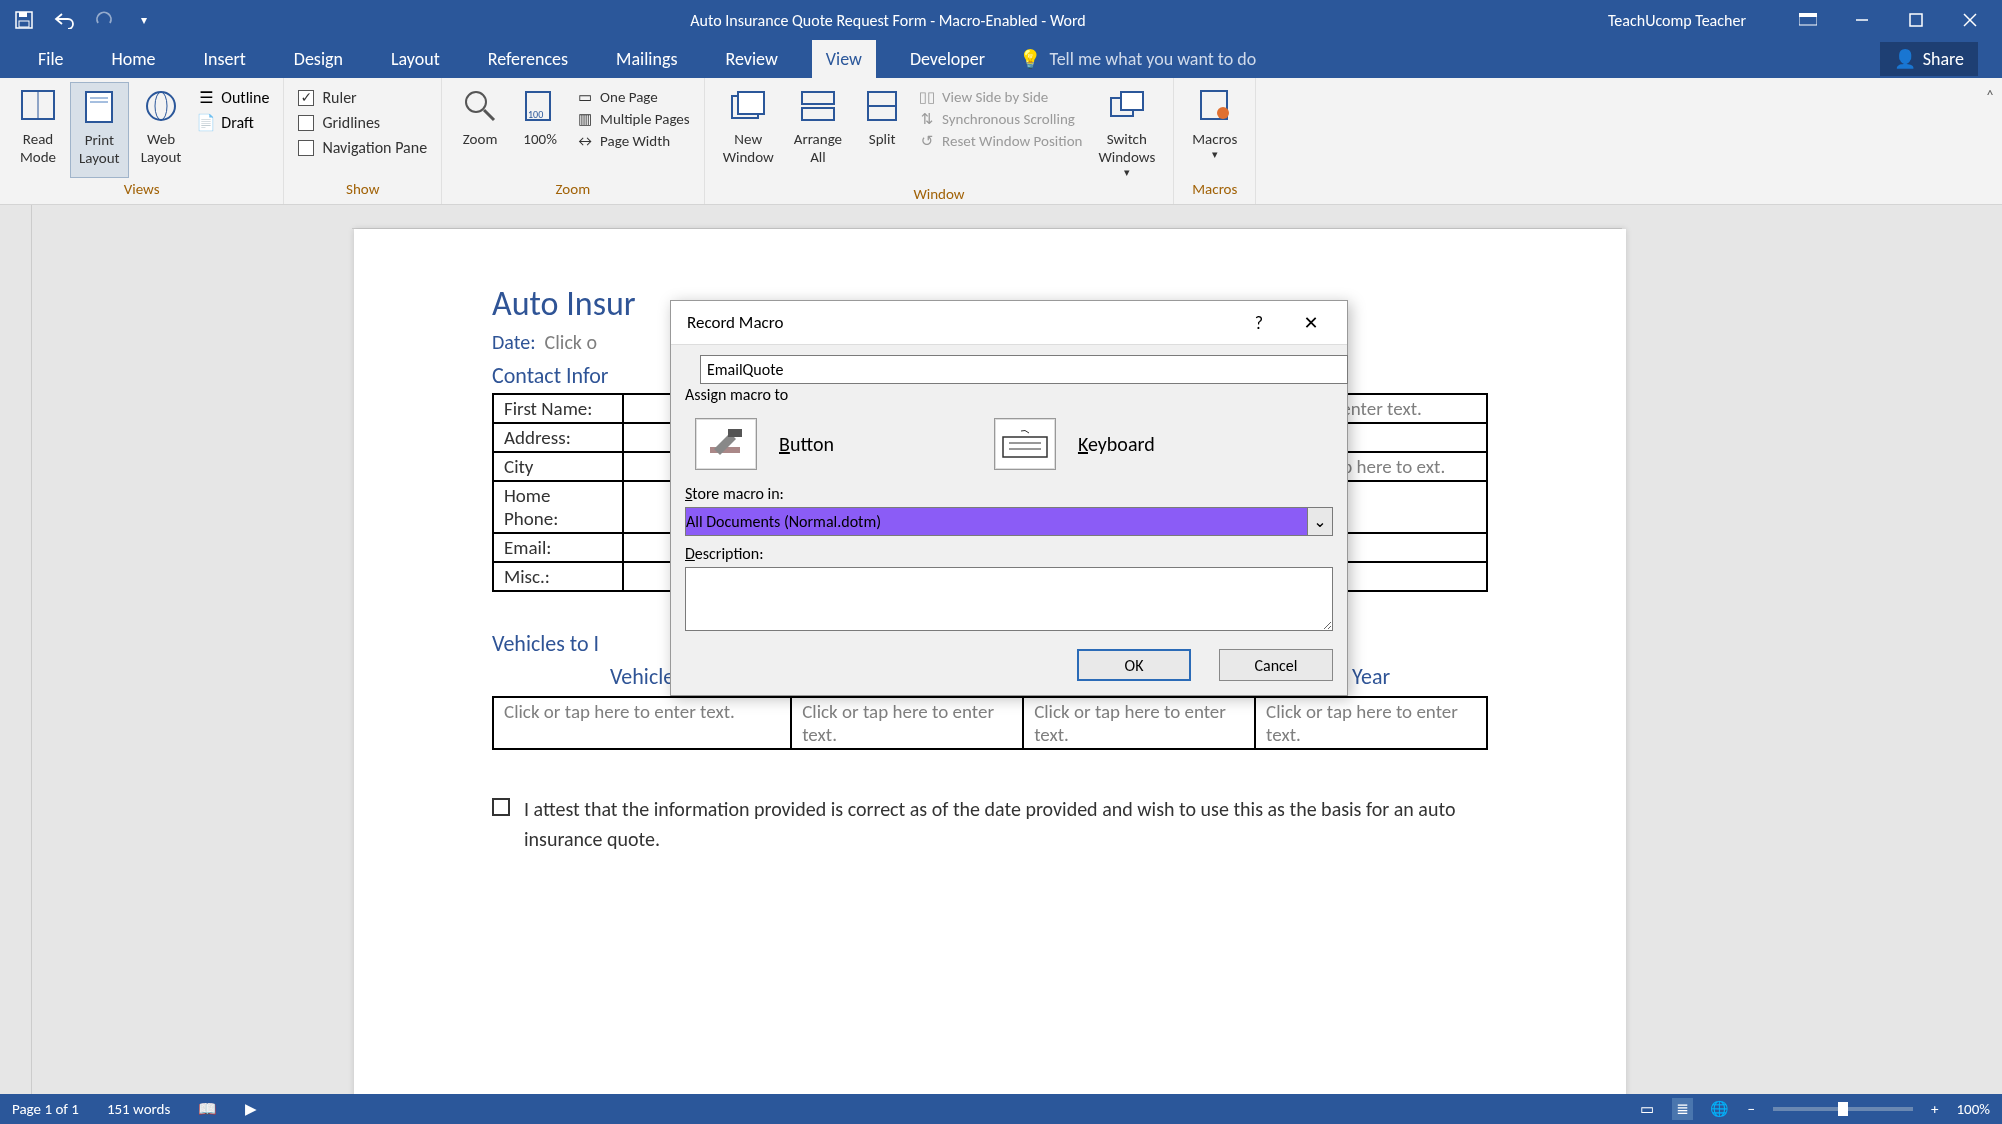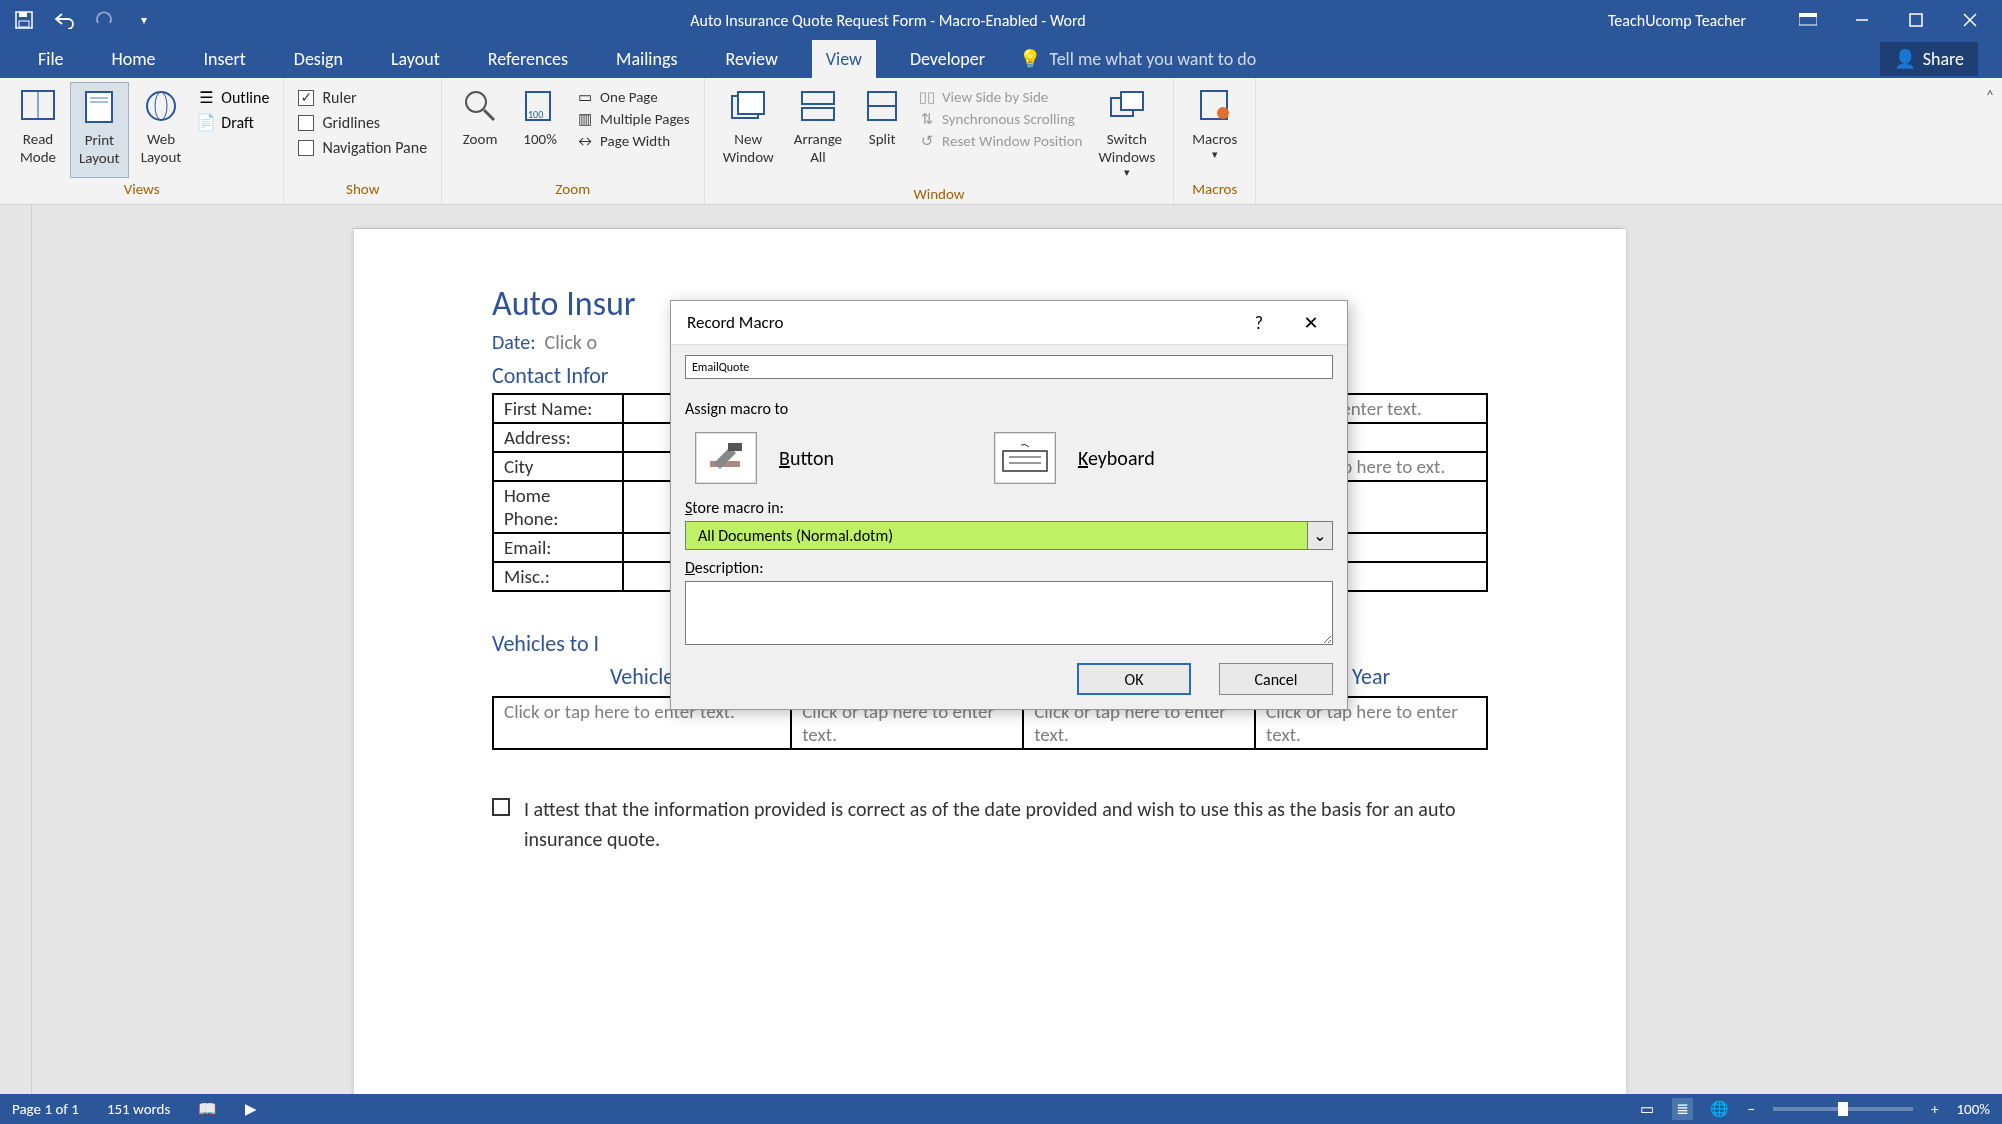--- a/index.html
+++ b/index.html
@@ -53,28 +53,28 @@
 .tbl .placeholder{color:#7f7f7f;}
 .tbl-head td{color:#2f5496; text-align:center; border:none; padding:2px 0 6px 0; font-size:22px;}
 .attest { margin-top:44px; font-size:20px; display:flex; gap:14px; line-height:1.5;}
 .attest .box{width:18px;height:18px;border:2px solid #333; margin-top:4px; flex-shrink:0;}
 .dialog { position:absolute; top:300px; left:670px; width:678px; background:#f0f0f0; border:1px solid #999; box-shadow:3px 3px 14px rgba(0,0,0,0.25); font-size:16px;}
 .dlg-title { background:#fff; height:44px; display:flex; align-items:center; padding:0 16px; border-bottom:1px solid #ddd; font-size:17px;gap:12px;}
 .dlg-title .spacer{flex:1;}
 .dlg-title .help,.dlg-title .close{width:40px;text-align:center;font-size:18px;cursor:pointer;}
 .dlg-body { padding:10px 14px 14px 14px;}
 .dlg-label { font-size:16px; margin:4px 0;}
-.dlg-input { width:100%; border:1px solid #7a7a7a; background:#fff; padding:4px 6px; font-size:12px; font-family:inherit;}
+.dlg-input { width:100%; border:1px solid #7a7a7a; background:#fff; padding:4px 6px; font-size:16px; font-family:inherit;margin-left:15px;}
 .assign-row{display:flex; gap:40px; padding:10px 0 10px 10px;}
 .assign-item{display:flex; align-items:center; gap:22px;}
 .assign-icon{width:62px;height:52px;border:1px solid #999;background:#fff;box-shadow:inset 0 0 0 1px #ddd;display:flex;align-items:center;justify-content:center;}
 .assign-lbl{font-size:20px;}
 .assign-lbl u{text-decoration:underline;}
 .dlg-select{display:flex;width:100%;}
-.dlg-select-val{flex:1;border:1px solid #7a7a7a;border-right:none;background:#bef264;padding:4px 12px;}
+.dlg-select-val{flex:1;border:1px solid #7a7a7a;border-right:none;background:#8b5cf6;padding:4px 0;}
 .dlg-select-btn{width:26px;border:1px solid #7a7a7a;background:#e8e8e8;display:flex;align-items:center;justify-content:center;}
 .dlg-textarea{width:100%;height:64px;border:1px solid #7a7a7a;background:#fff;}
 .dlg-buttons{display:flex;justify-content:flex-end;gap:28px;margin-top:14px;}
 .dlg-btn{width:114px;height:32px;border:1px solid #888;background:#e9e9e9;font-size:16px;cursor:pointer;}
 .dlg-btn.primary{border:2px solid #2b6bb7;background:#e9e9e9;}
 
 
 .statusbar{position:absolute;bottom:0;left:0;right:0;height:30px;background:#2b579a;color:#fff;display:flex;align-items:center;font-size:15px;padding:0 12px;gap:28px;}
 .statusbar .right{margin-left:auto;display:flex;align-items:center;gap:18px;}
 .zoom-slider{width:140px;height:4px;background:#6a88b2;position:relative;}
@@ -411,21 +411,21 @@
 
 <div class="dialog">
   <div class="dlg-title">
     <span>Record Macro</span>
     <span class="spacer"></span>
     <span class="help">?</span>
     <span class="close">✕</span>
   </div>
   <div class="dlg-body">
     <input class="dlg-input" type="text" value="EmailQuote" style="">
-    <div class="dlg-label" style="margin-top:20px">Assign macro to</div>
+    <div class="dlg-label" style="margin-top:1px">Assign macro to</div>
     <div class="assign-row">
       <div class="assign-item">
         <div class="assign-icon">
             <svg width="44" height="34">
               <rect x="6" y="20" width="30" height="6" fill="#a88"></rect>
               <path d="M10 22 L26 6 L32 12 L16 28 Z" fill="#888"></path>
               <rect x="24" y="2" width="14" height="8" fill="#555"></rect>
             </svg>
           </div>
         <div class="assign-lbl"><u>B</u>utton</div>

